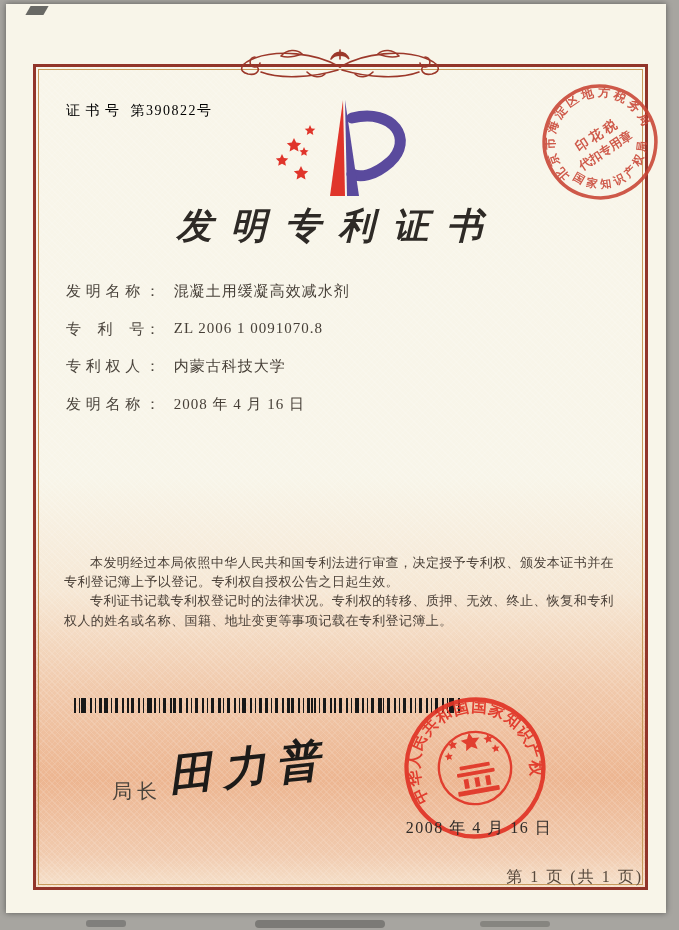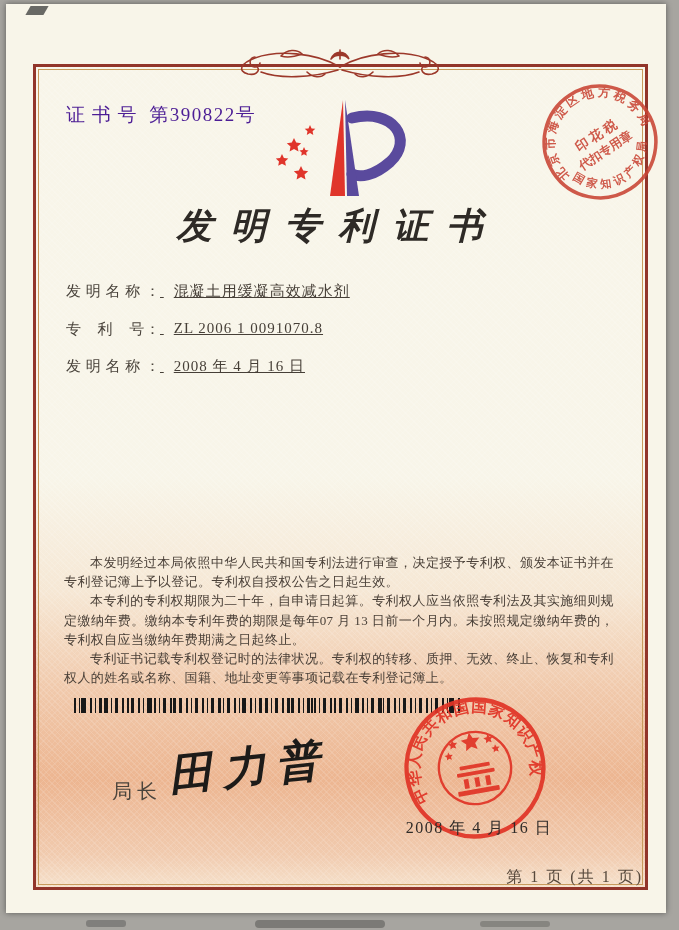--- a/index.html
+++ b/index.html
@@ -19,33 +19,33 @@
       rgba(244,222,196,0) 0%,rgba(244,222,196,0) 50%,
       rgba(242,206,174,.35) 64%,rgba(238,186,150,.75) 76%,
       rgba(236,178,140,.95) 87%,rgba(240,198,168,.9) 96%,rgba(244,216,190,.7) 100%);}
   .frame::after{content:'';position:absolute;inset:2px;border:1px solid #c79a5b;pointer-events:none;}
   .frame::before{content:'';position:absolute;inset:0;pointer-events:none;opacity:.25;
     background:repeating-linear-gradient(45deg,rgba(255,255,255,.5) 0 1px,transparent 1px 4px),
                repeating-linear-gradient(-45deg,rgba(255,255,255,.4) 0 1px,transparent 1px 4px);}
 
   .flourish{position:absolute;left:219px;top:42px;width:242px;height:46px;}
 
-  .cert-no{position:absolute;left:66px;top:102px;font-size:19px;color:#4c1d95;letter-spacing:1px;}
+  .cert-no{position:absolute;left:66px;top:102px;font-size:14px;color:#000000;letter-spacing:1px;}
   .cert-no .num{margin-left:6px;letter-spacing:1.5px;}
 
   .tax-stamp{position:absolute;left:534px;top:76px;width:132px;height:132px;
     transform:rotate(-33deg);opacity:.88;}
 
   .logo{position:absolute;left:268px;top:96px;width:152px;height:112px;}
 
   .title{position:absolute;left:0;right:20px;top:202px;text-align:center;
     font-size:36px;font-weight:bold;color:#2e2a26;letter-spacing:18px;text-indent:18px;font-style:italic;}
 
   .fields{position:absolute;left:66px;top:282px;right:56px;}
-  .frow{margin-bottom:18.5px;font-size:15px;color:#463f37;white-space:nowrap;text-decoration:underline;}
+  .frow{margin-bottom:18.5px;font-size:15px;color:#463f37;white-space:nowrap;}
   .flabel{display:inline-block;width:94px;text-align:justify;text-align-last:justify;
     vertical-align:top;color:#4a443c;}
   .fvalue{margin-left:10px;letter-spacing:1px;}
 
   .bodytext{position:absolute;left:64px;top:553px;width:550px;font-size:13px;
     line-height:19.2px;color:#4a4038;text-align:justify;}
   .bodytext p{margin:0;text-indent:2em;letter-spacing:.4px;}
 
   .barcode{position:absolute;left:74px;top:698px;width:389px;height:15px;
     background-image:
@@ -130,28 +130,31 @@
   <div class="fields">
     <div class="frow">
       <span class="flabel">发明名称：</span>
       <span class="fvalue">混凝土用缓凝高效减水剂</span>
     </div>
     <div class="frow">
       <span class="flabel">专　利　号：</span>
       <span class="fvalue">ZL 2006 1 0091070.8</span>
     </div>
     <div class="frow">
+      <span class="flabel">专利权人：</span>
+      <span class="fvalue">内蒙古科技大学</span>
+    </div>
+    <div class="frow">
       <span class="flabel">发明名称：</span>
       <span class="fvalue">2008 年 4 月 16 日</span>
     </div>
   </div>
 
   <div class="bodytext">
     <p>本发明经过本局依照中华人民共和国专利法进行审查，决定授予专利权、颁发本证书并在专利登记簿上予以登记。专利权自授权公告之日起生效。</p>
-    <p>本专利的专利权期限为二十年，自申请日起算。专利权人应当依照专利法及其实施细则规定缴纳年费。缴纳本专利年费的期限是每年07 月 13 日前一个月内。未按照规定缴纳年费的，专利权自应当缴纳年费期满之日起终止。</p>
     <p>专利证书记载专利权登记时的法律状况。专利权的转移、质押、无效、终止、恢复和专利权人的姓名或名称、国籍、地址变更等事项记载在专利登记簿上。</p>
   </div>
 
   <div class="barcode"></div>
 
   <div class="director">局长</div>
   <div class="signature">田力普</div>
 
   <svg class="seal" viewBox="0 0 160 160">
     <circle cx="80" cy="80" r="72" fill="none" stroke="#e13527" stroke-width="4.5"></circle>

